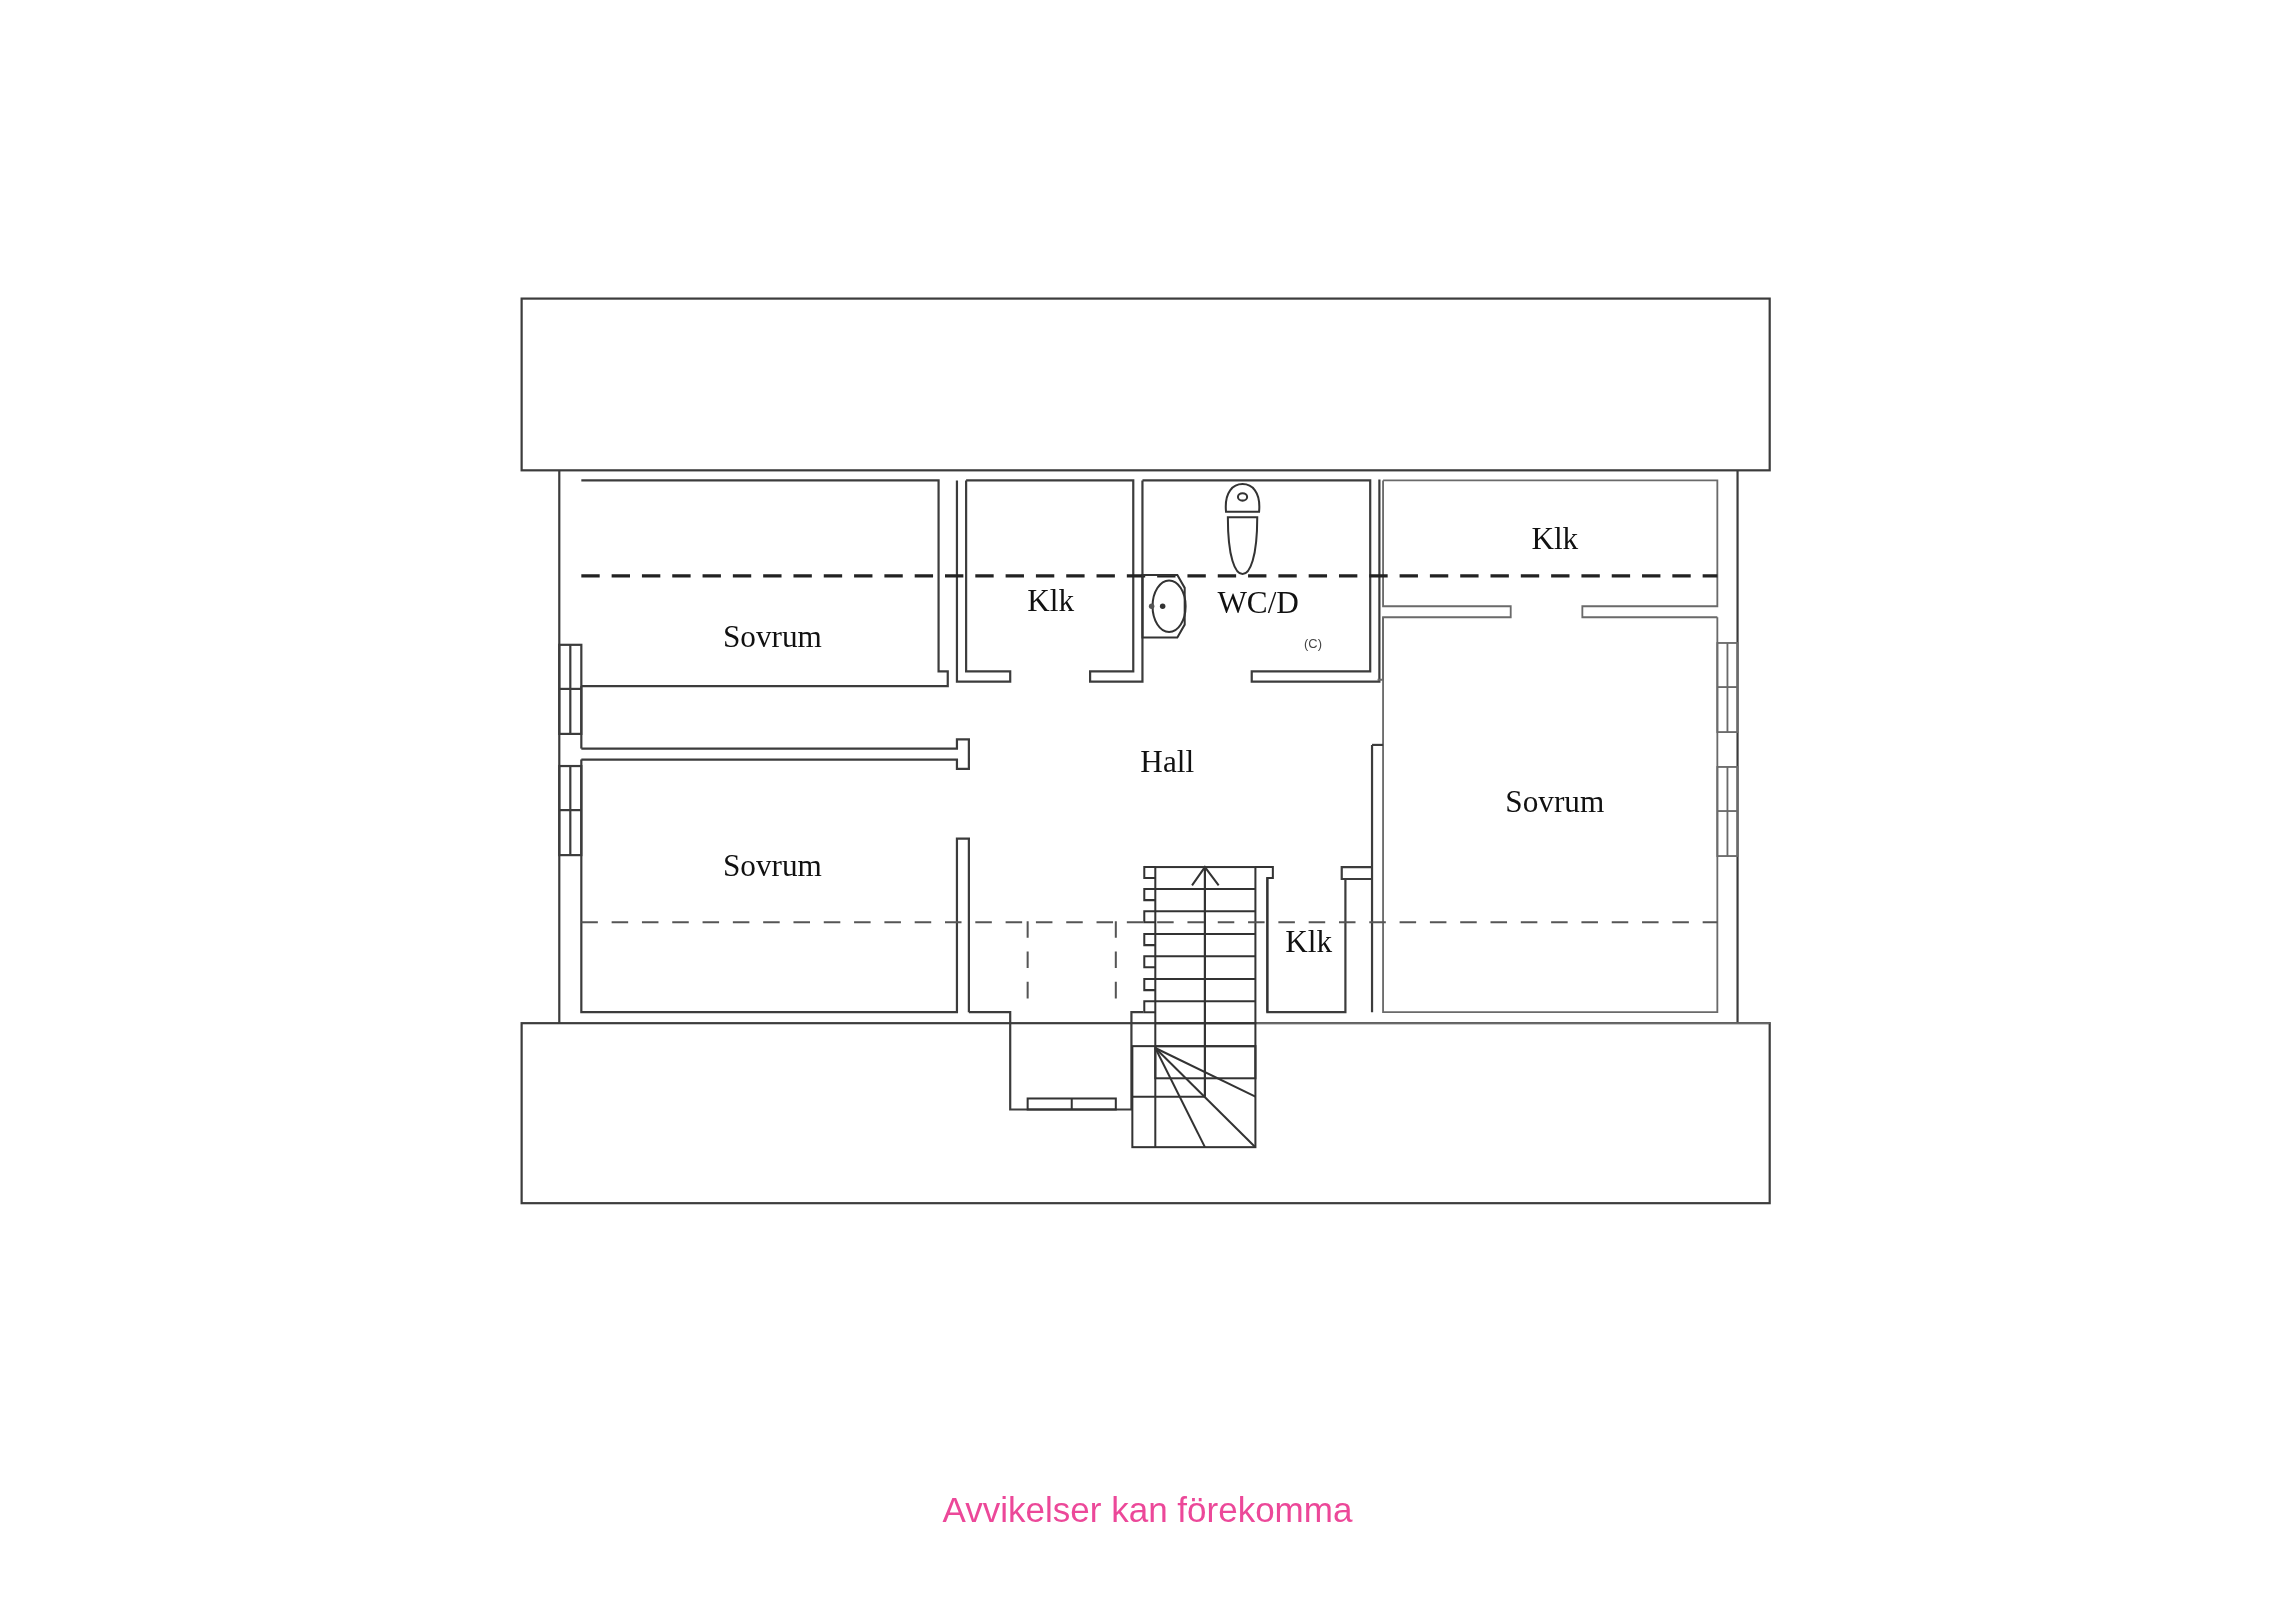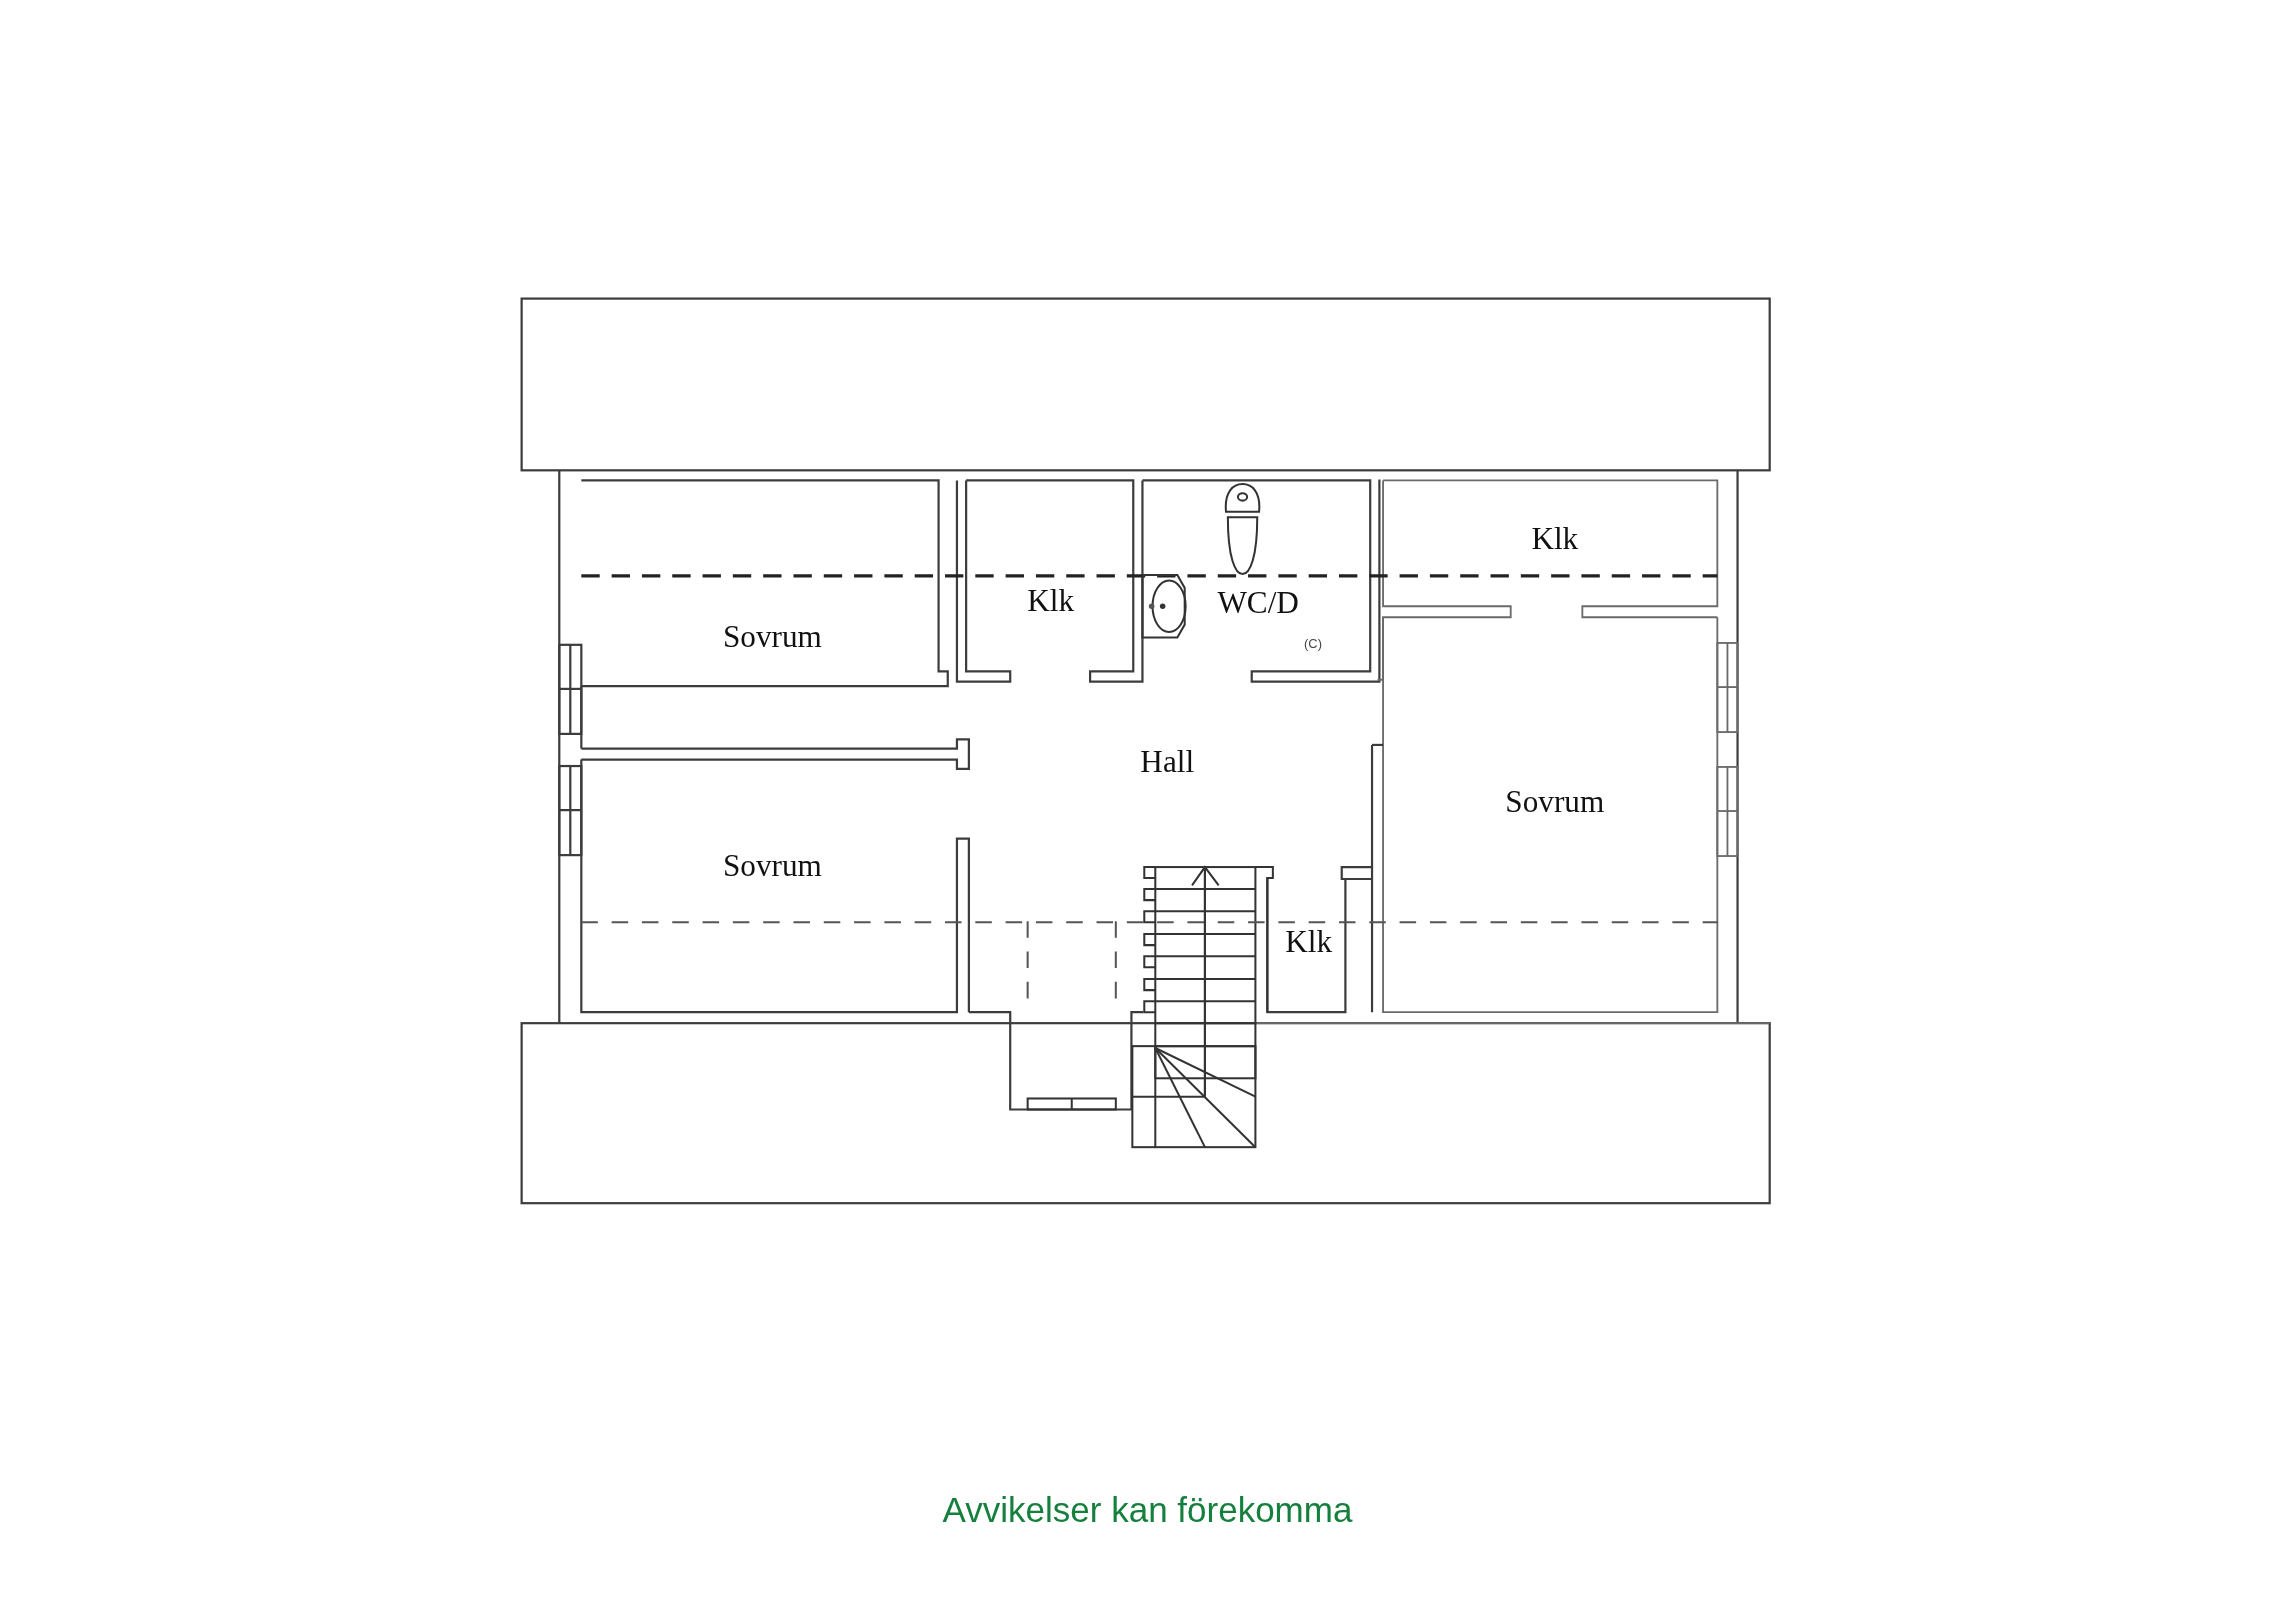--- a/index.html
+++ b/index.html
@@ -5,21 +5,21 @@
   html, body { margin: 0; padding: 0; background: #ffffff; }
   body { width: 2295px; height: 1623px; position: relative; overflow: hidden; }
   svg#plan { position: absolute; left: 0; top: 0; }
   .w { fill: none; stroke: #3c3c3c; stroke-width: 2.4; }
   .wl { fill: none; stroke: #6a6a6a; stroke-width: 2; }
   .d1 { fill: none; stroke: #222; stroke-width: 3.6; stroke-dasharray: 20 13; }
   .d2 { fill: none; stroke: #555; stroke-width: 2.2; stroke-dasharray: 18 15; }
   .st { fill: none; stroke: #333; stroke-width: 2.2; }
   .room-label { font-family: "Liberation Serif", "DejaVu Serif", serif; font-size: 34px; fill: #111; }
   .caption { position: absolute; left: 0; width: 100%; top: 1490px; text-align: center;
-             font-family: "Liberation Sans", "DejaVu Sans", sans-serif; font-size: 35px; color: #15803d; }
+             font-family: "Liberation Sans", "DejaVu Sans", sans-serif; font-size: 35px; color: #ec4899; }
 </style>
 </head>
 <body>
 
 <svg id="plan" width="2295" height="1623" viewBox="0 0 2499 1767">
 
   <rect class="w" x="568" y="325" width="1359" height="187"></rect>
   <rect class="w" x="568" y="1114" width="1359" height="196"></rect>
 
   <g>

